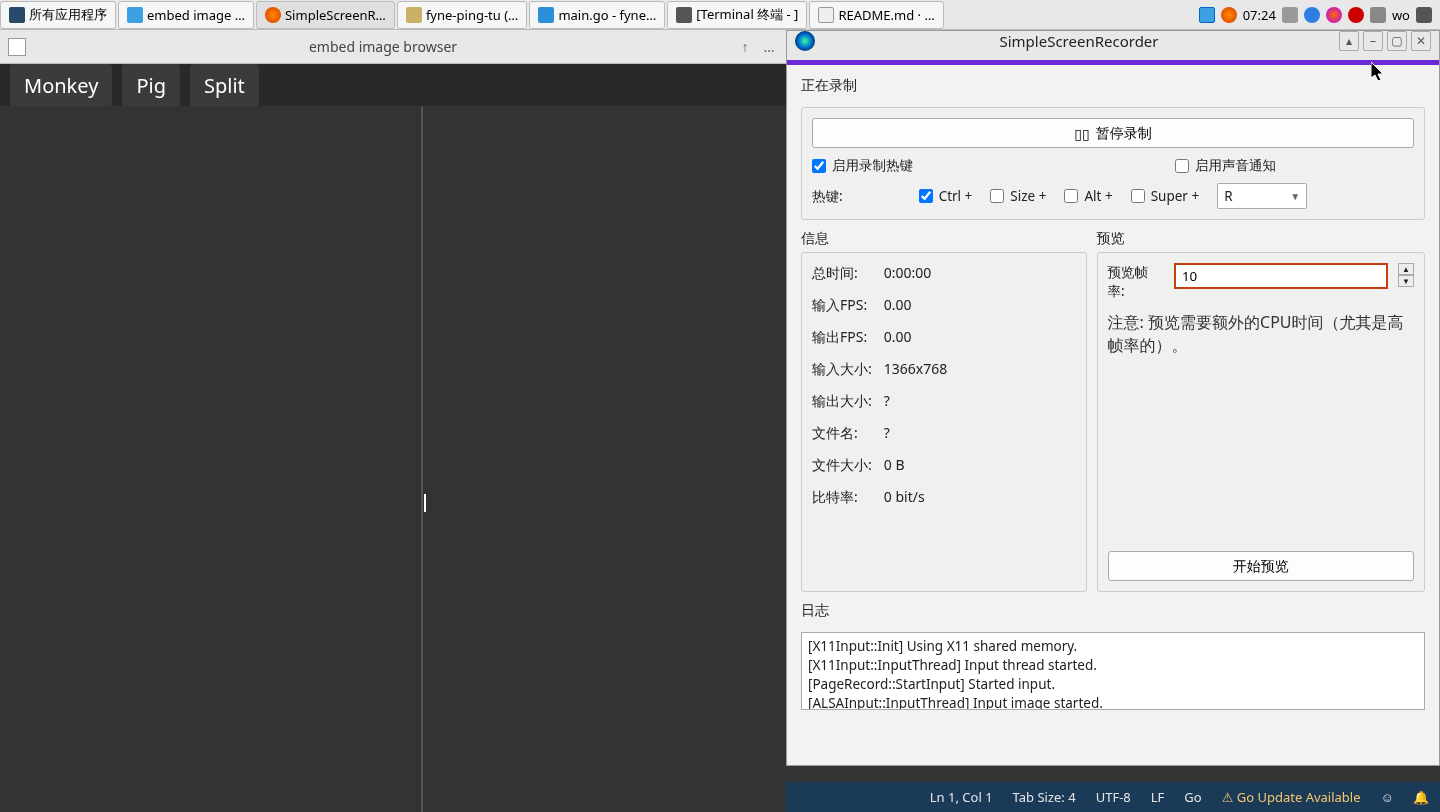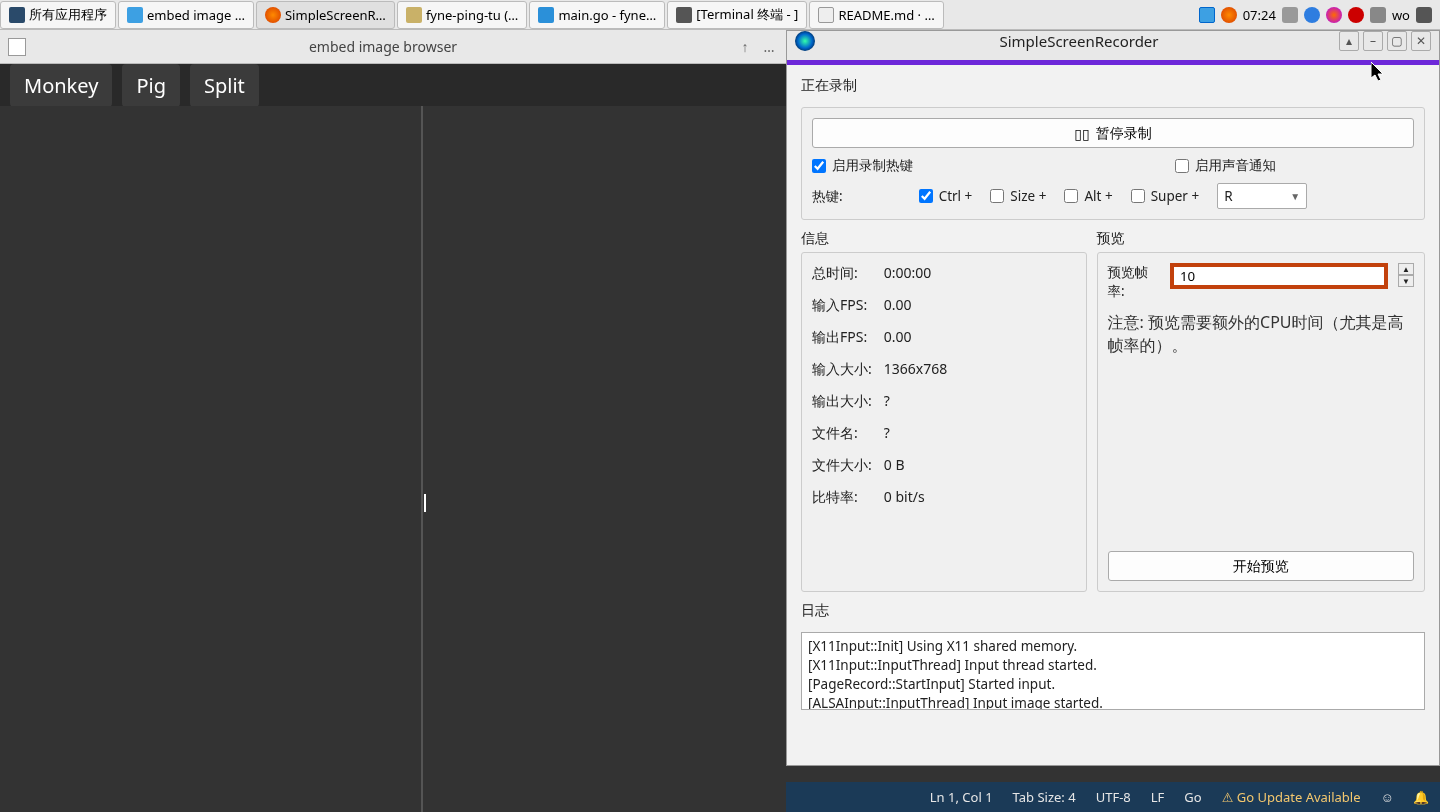--- a/index.html
+++ b/index.html
@@ -49,21 +49,21 @@
 .row{display:flex;align-items:center;gap:18px;margin-top:8px;}
 .chk{display:flex;align-items:center;gap:6px;}
 .chk input{width:14px;height:14px;}
 .sel{height:26px;border:1px solid #aaa;background:#fff;padding:0 6px;border-radius:2px;min-width:90px;display:flex;align-items:center;justify-content:space-between;}
 .sel .arrow{font-size:10px;color:#666;}
 .two-col{display:flex;gap:10px;}
 .two-col>div{flex:1;}
 .info-table{display:grid;grid-template-columns:auto 1fr;row-gap:8px;column-gap:18px;font-size:14px;gap:12px;}
 .info-table .k{white-space:nowrap;}
 .spin{display:flex;align-items:flex-start;gap:10px;}
-.spin input{flex:1;height:26px;border:4px solid #c2410c;padding:0 6px;}
+.spin input{flex:1;height:26px;border:2px solid #c2410c;padding:0 6px;}
 .spin .sp-btns{display:flex;flex-direction:column;}
 .spin .sp-btns span{width:16px;height:12px;border:1px solid #aaa;background:#eee;font-size:8px;text-align:center;line-height:10px;cursor:pointer;}
 .note{font-size:16px;margin-top:10px;color:#333;}
 .logbox{border:1px solid #aaa;background:#fff;height:78px;overflow-y:scroll;padding:4px 6px;font-size:13.5px;line-height:19px;color:#222;}
 .footer{display:flex;gap:12px;}
 .footer .big-btn{flex:1;}
 .dot-red{width:12px;height:12px;border-radius:50%;background:#c00;display:inline-block;}
 .dot-save{width:12px;height:12px;background:#cde;border:1px solid #789;display:inline-block;}
 
 

